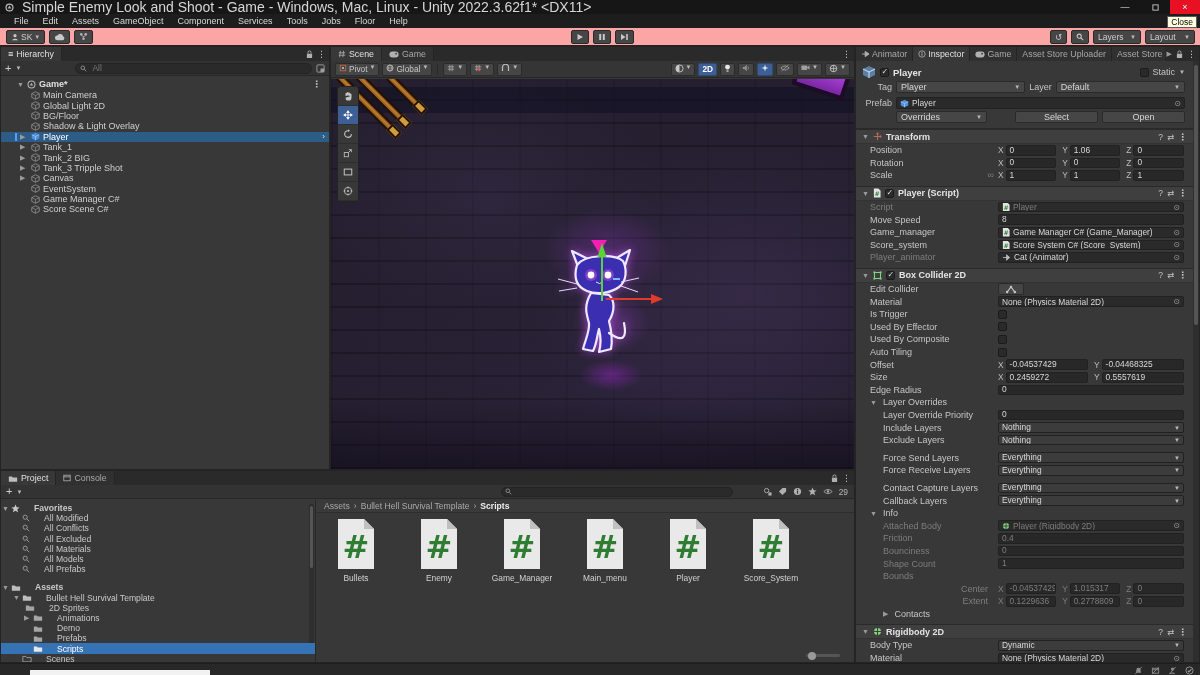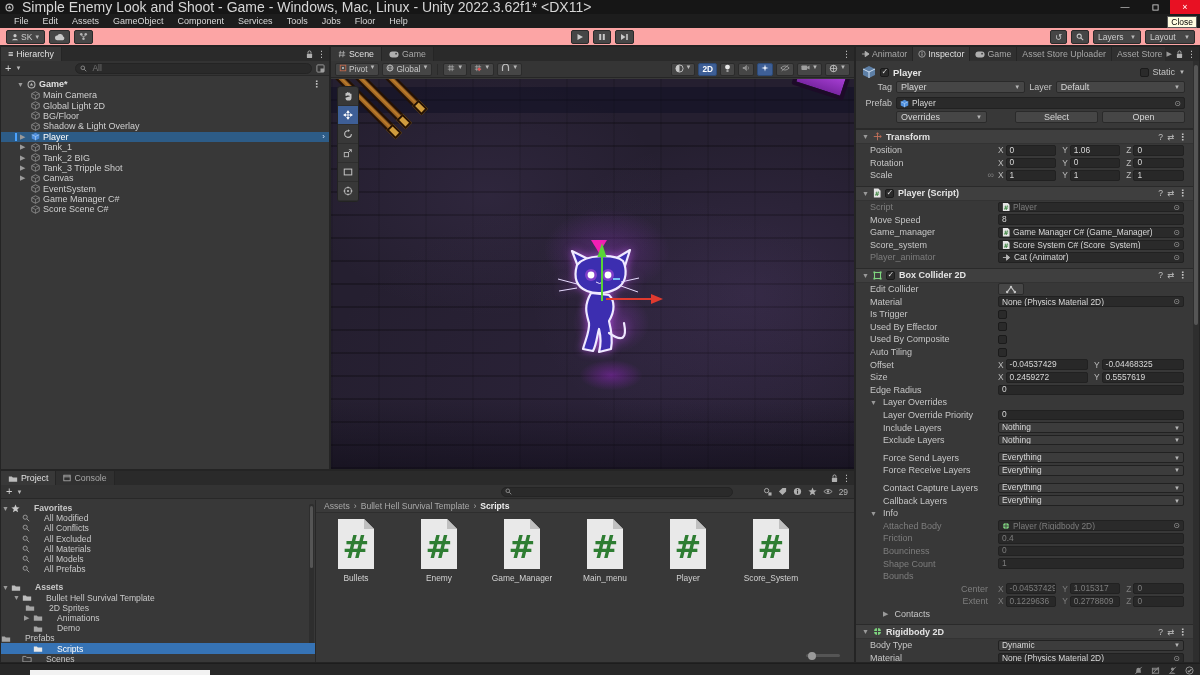--- a/index.html
+++ b/index.html
@@ -1332,21 +1332,21 @@
             <span>Animations</span>
           </div>
           <div class="prow" style="padding-left: 32px;">
             <span class="ic">
               <svg width="10" height="9" viewBox="0 0 12 10">
                 <path d="M1 2.5 h3.6 l1.2 1.4 H11 V9 H1 Z" fill="#a5a5a5"></path>
               </svg>
             </span>
             <span>Demo</span>
           </div>
-          <div class="prow" style=" align-items: flex-end;">
+          <div class="prow" style="padding-left: 32px; align-items: flex-end;">
             <span class="ic">
               <svg width="10" height="9" viewBox="0 0 12 10">
                 <path d="M1 2.5 h3.6 l1.2 1.4 H11 V9 H1 Z" fill="#a5a5a5"></path>
               </svg>
             </span>
             <span>Prefabs</span>
           </div>
           <div class="prow sel" style="padding-left: 32px;">
             <span class="ic">
               <svg width="10" height="9" viewBox="0 0 12 10">

